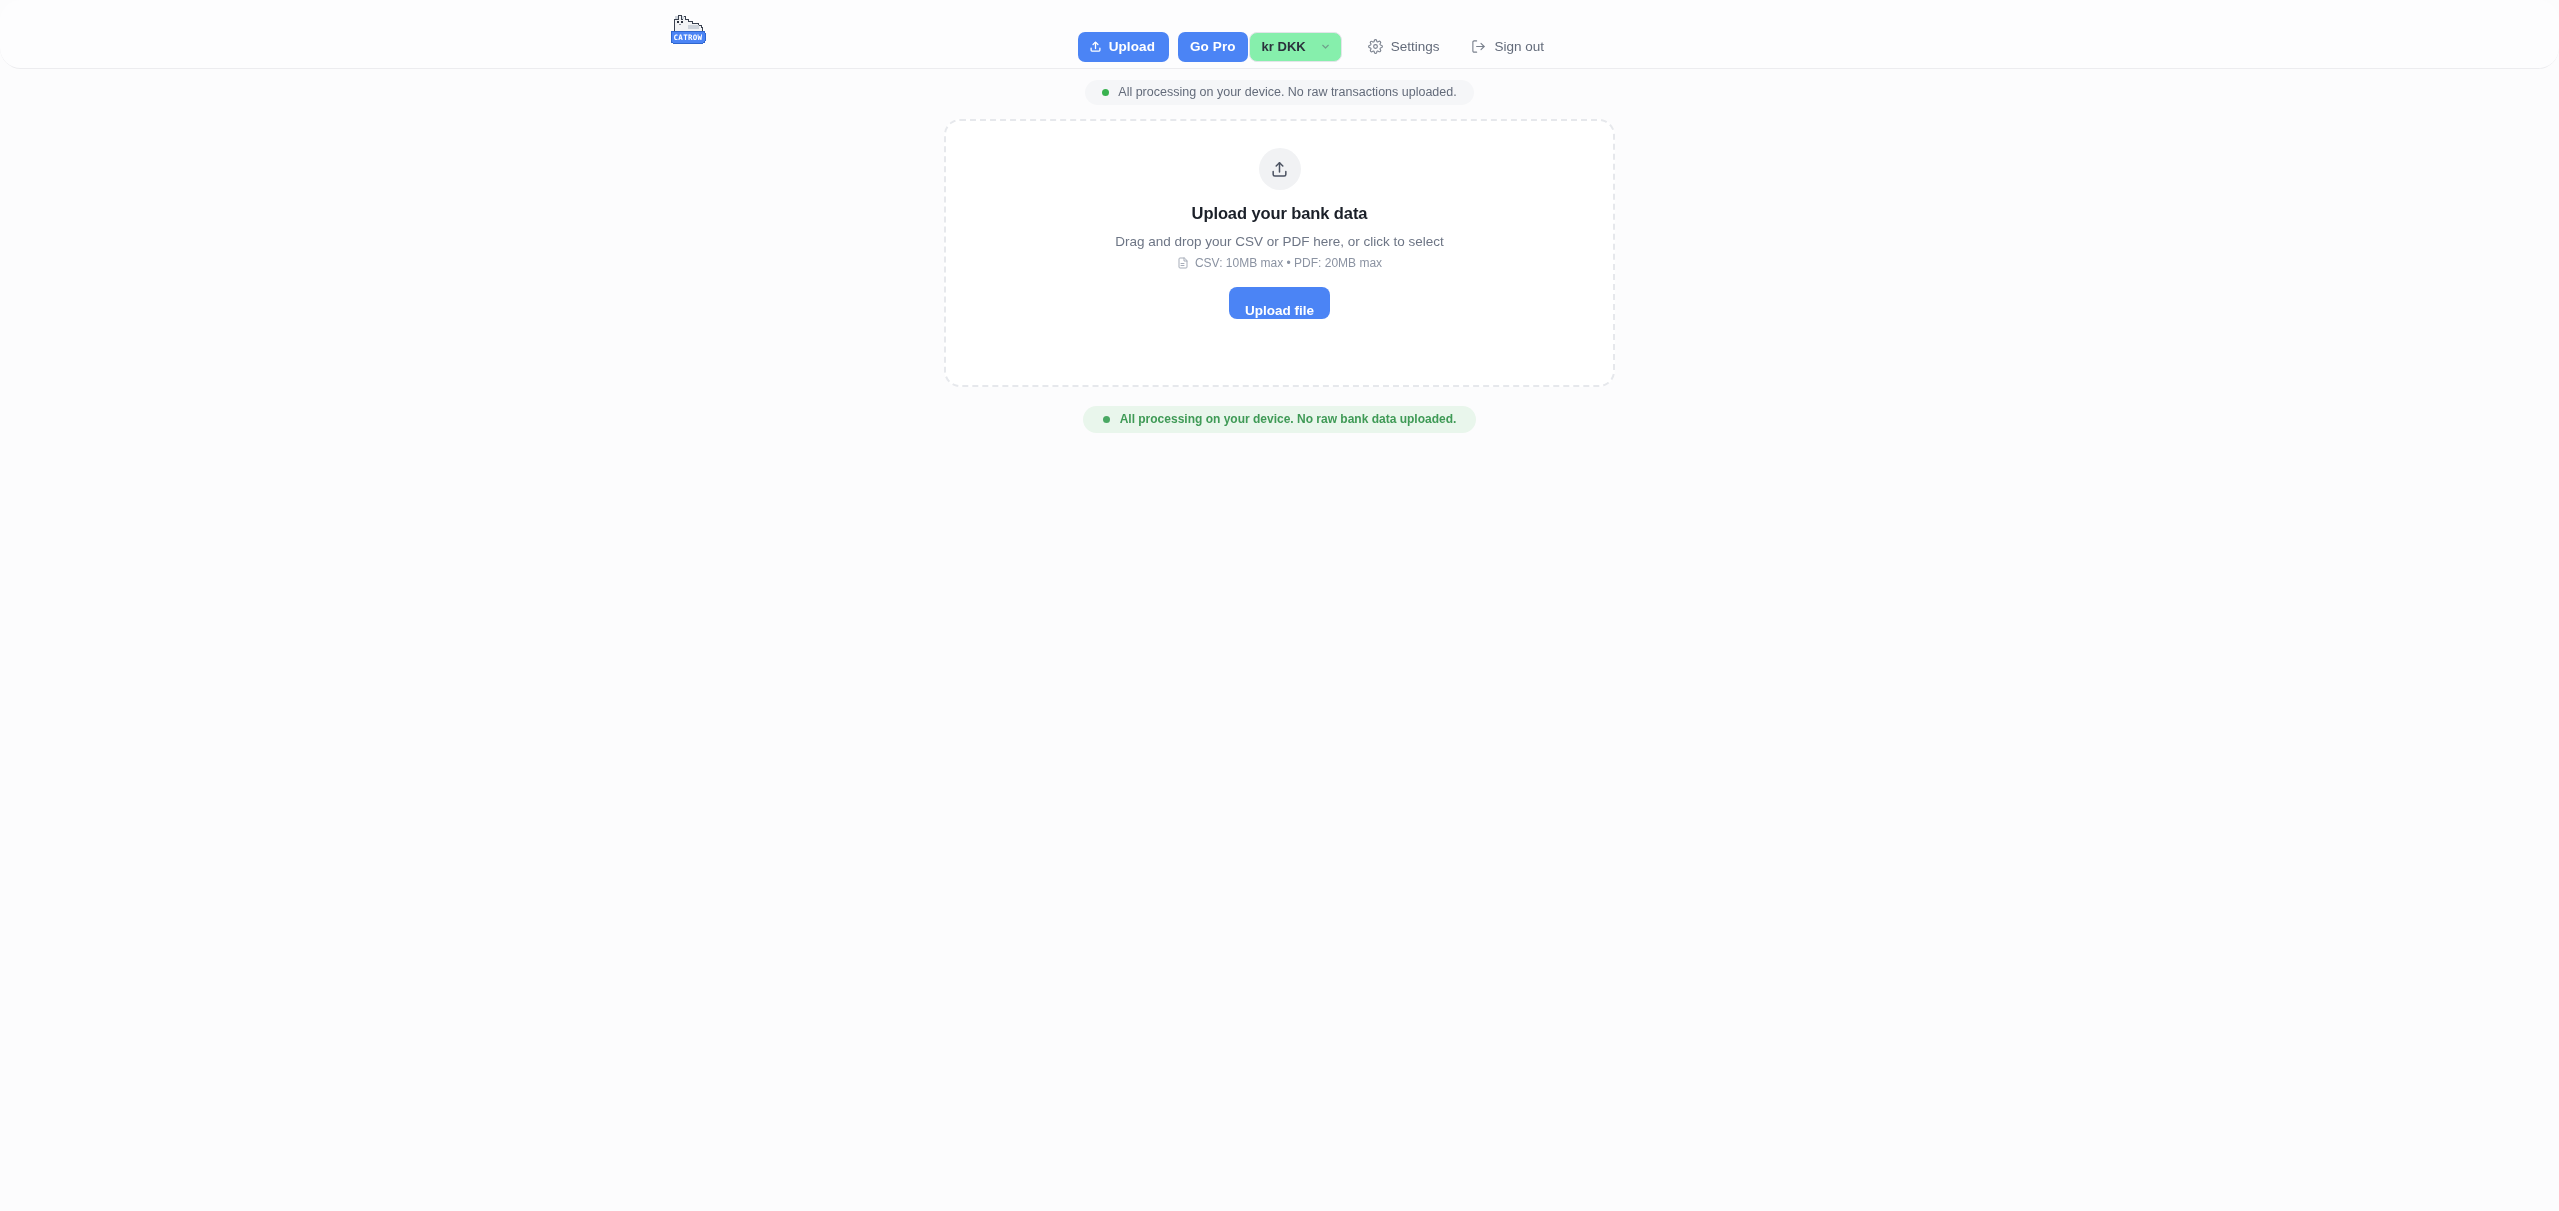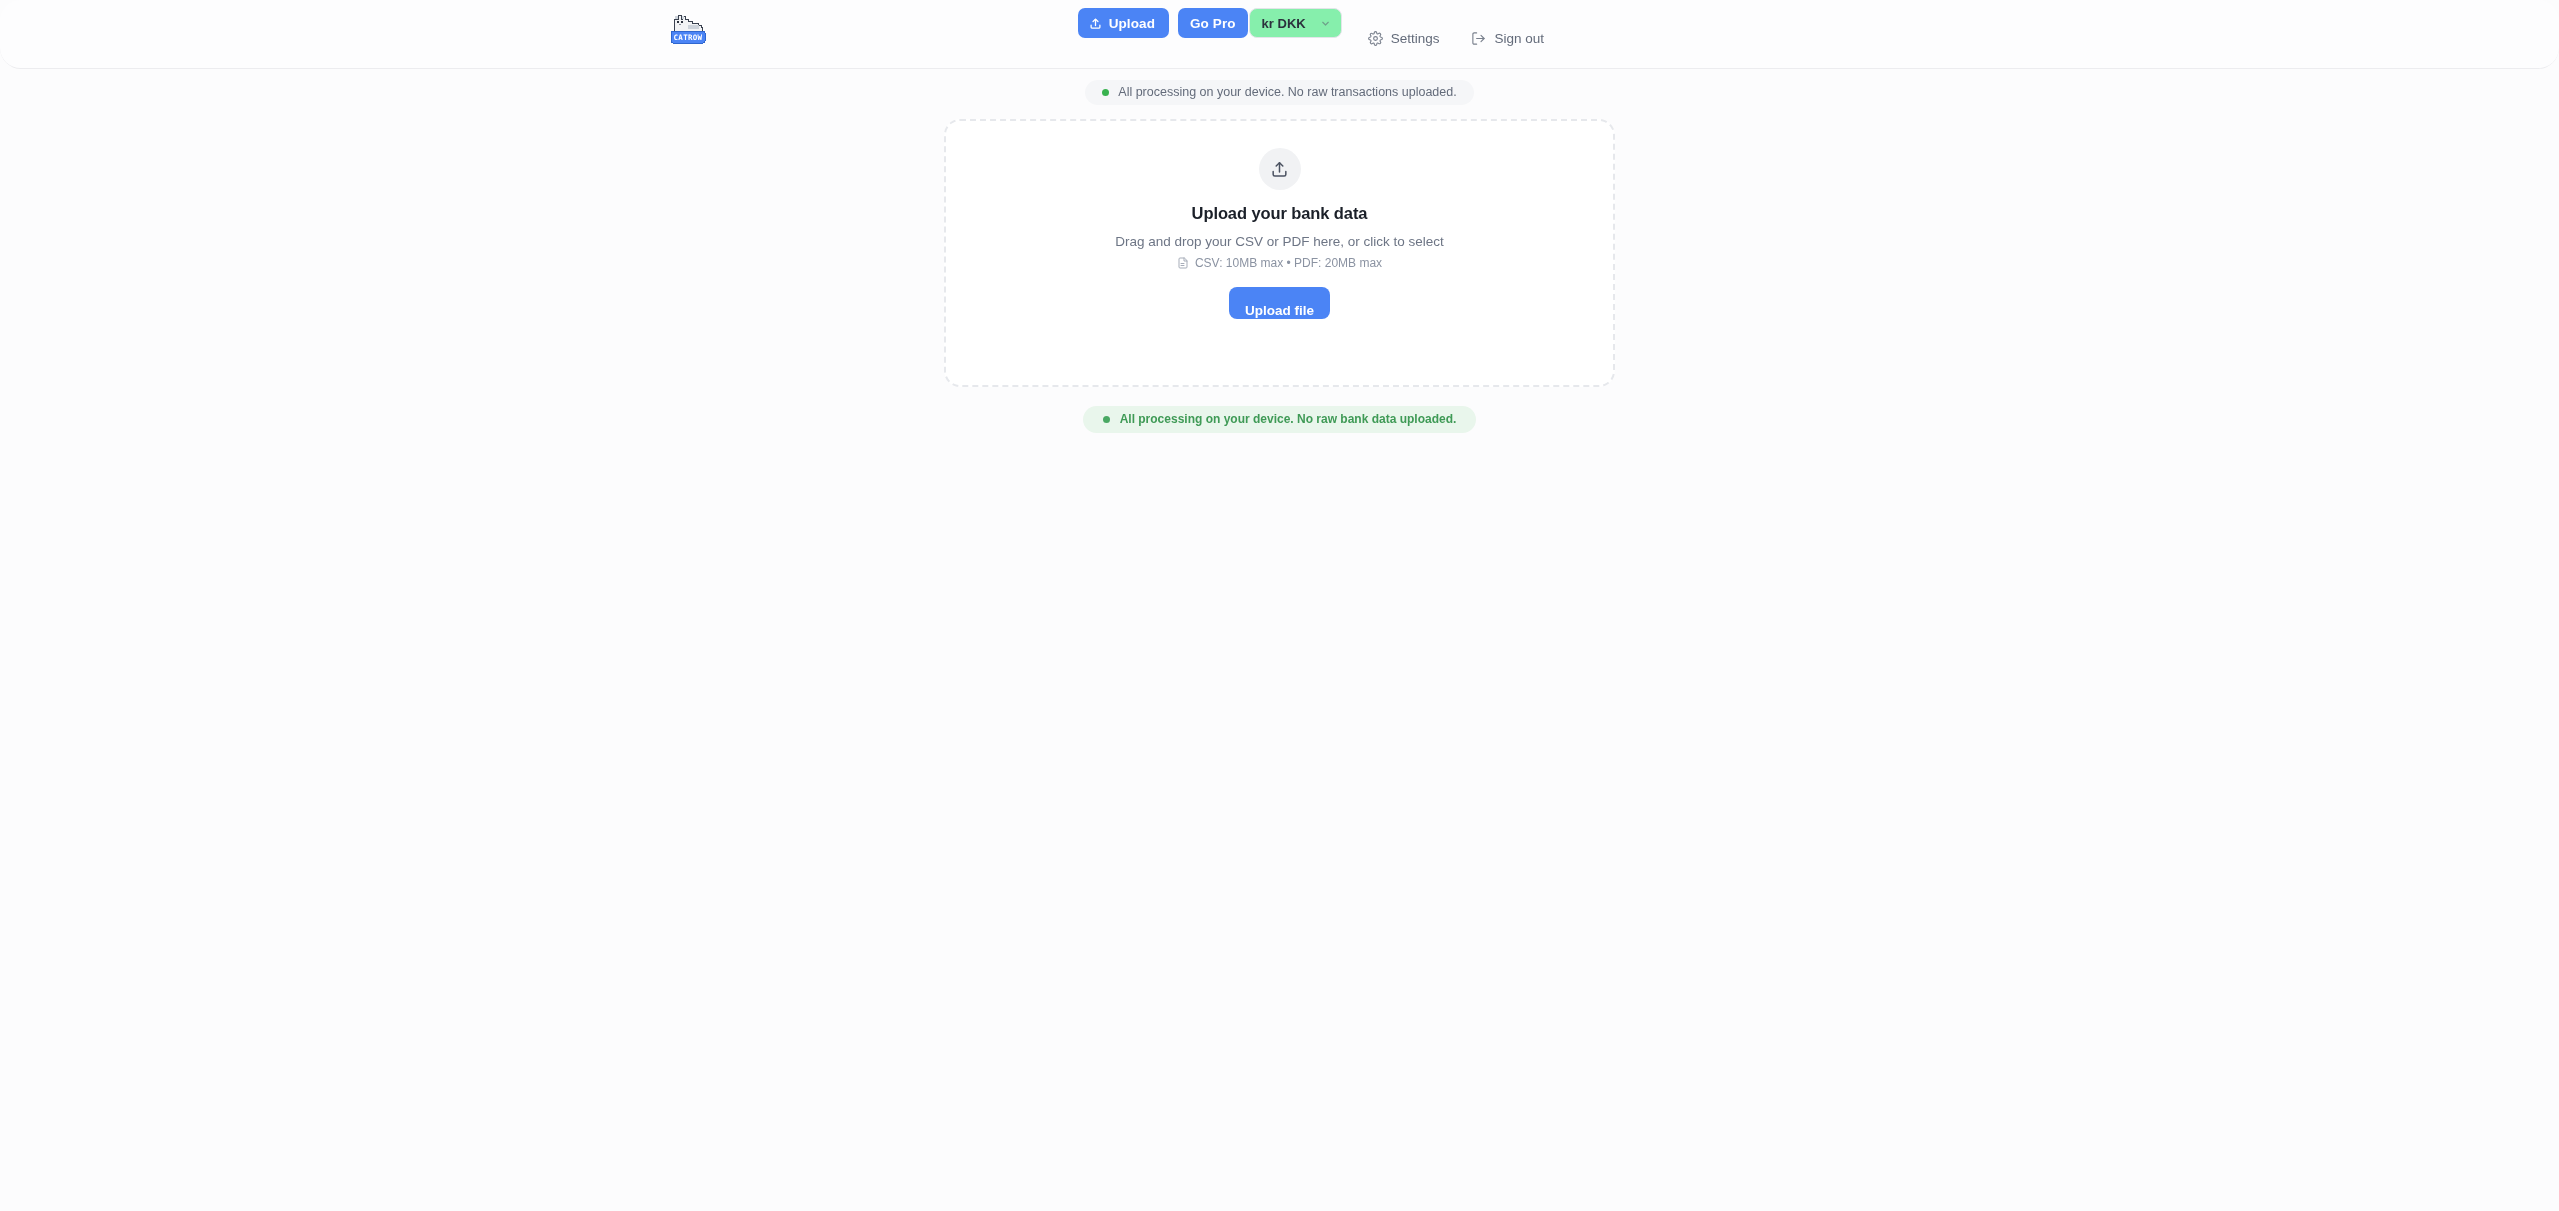--- a/index.html
+++ b/index.html
@@ -48,23 +48,24 @@
     height:46px;
     display:flex;
     align-items:center;
     justify-content:center;
   }
   .logo svg{display:block;}
 
   .header-right{
     position:absolute;
     right:1015px;
-    top:8px;
+    top:16px;
     height:61px;
     display:flex;
+    align-items:center;
     gap:0;
   }
   .btn{
     font-family:inherit;
     border:none;
     cursor:pointer;
     font-size:13.5px;
     font-weight:700;
     letter-spacing:.1px;
   }

